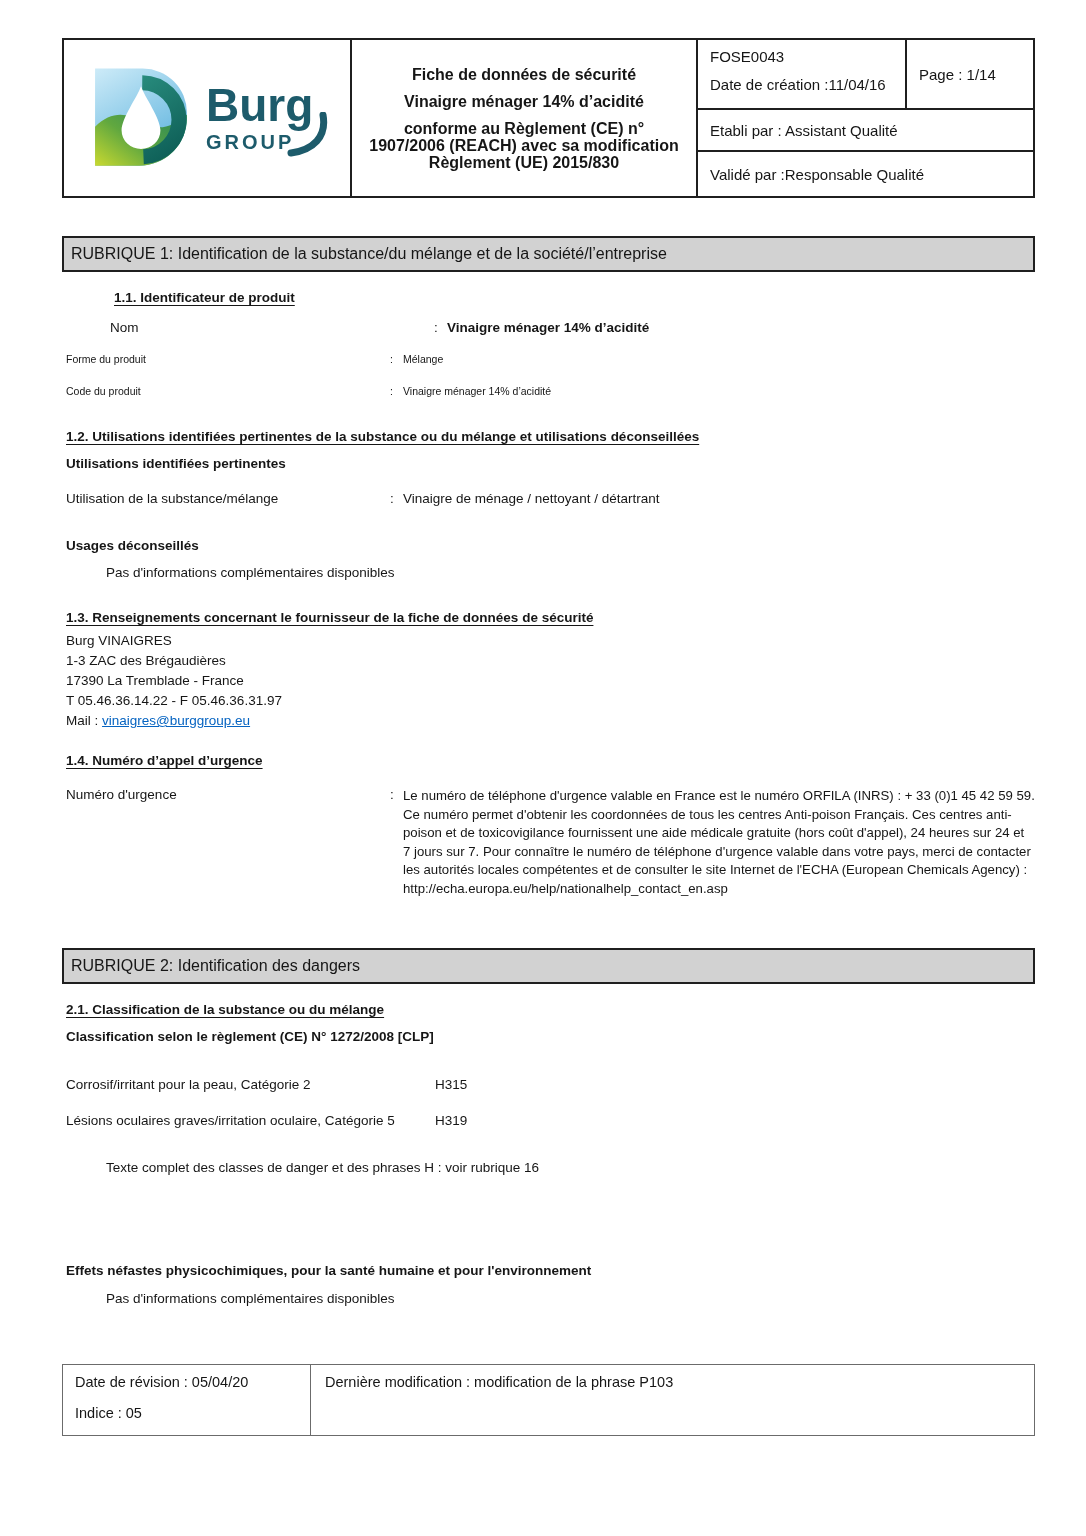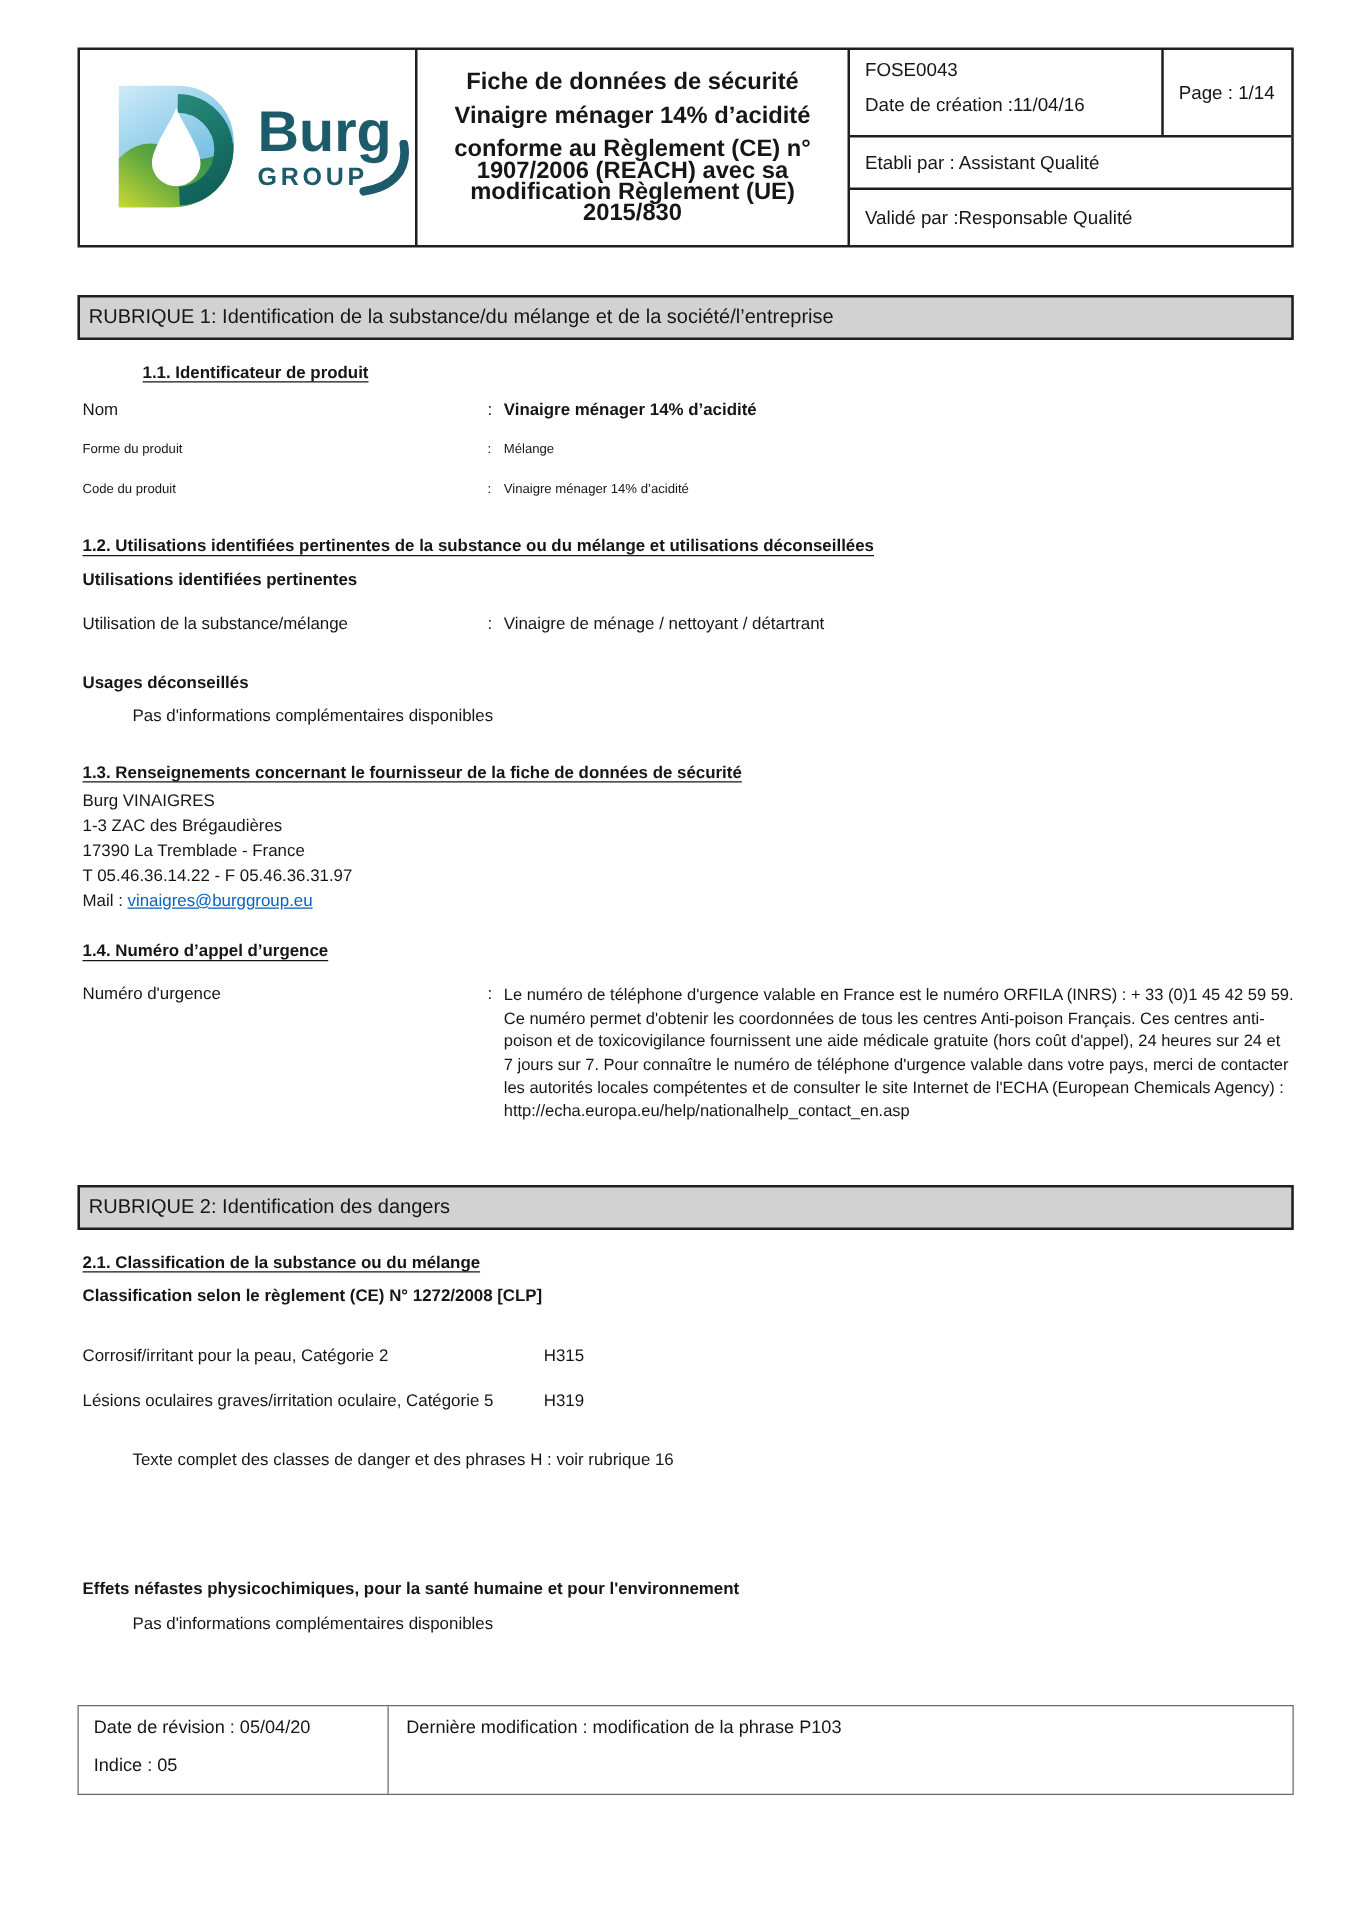--- a/index.html
+++ b/index.html
@@ -20,26 +20,26 @@
   
   .header-table{position:absolute;top:38px;left:62px;width:973px;height:160px;
     border:2px solid var(--line-dark);display:flex;}
   .logo-cell{width:268px;display:flex;align-items:center;padding-left:24px;gap:12px;}
   .brand{position:relative;}
   .brand-name{font-size:46px;font-weight:bold;color:var(--brand-teal);line-height:1;}
   .brand-sub{font-size:20px;font-weight:bold;color:var(--brand-teal);letter-spacing:3px;margin-top:3px;}
   .swoosh{position:absolute;right:-16px;bottom:-4px;}
   .title-cell{width:348px;border-left:2px solid var(--line-dark);border-right:2px solid var(--line-dark);
     display:flex;flex-direction:column;justify-content:center;align-items:center;text-align:center;
-    padding:0 12px;gap:10px;font-weight:bold;font-size:19px;line-height:17px;}
+    padding:0 12px;gap:10px;font-weight:bold;font-size:16px;line-height:17px;margin-left:18px;}
   .right-block{flex:1;display:flex;flex-direction:column;}
   .hrow1{height:70px;display:flex;border-bottom:2px solid var(--line-dark);justify-content:space-between;}
   .info-cell{flex:1;padding:8px 0 0 12px;font-size:15px;}
   .info-cell p + p{margin-top:11px;}
-  .page-cell{width:104px;border-left:2px solid var(--line-dark);display:flex;align-items:center;
+  .page-cell{width:128px;border-left:2px solid var(--line-dark);display:flex;align-items:center;
     padding-left:12px;font-size:15px;}
   .hrow2{height:42px;border-bottom:2px solid var(--line-dark);display:flex;align-items:center;
     padding-left:12px;font-size:15px;}
   .hrow3{flex:1;display:flex;align-items:center;padding-left:12px;font-size:15px;}
   
   .banner{position:absolute;left:62px;width:973px;height:36px;background:var(--banner-bg);
     border:2px solid var(--line-dark);font-size:16px;display:flex;align-items:center;padding-left:7px;}
   
   .sec{position:absolute;left:66px;font-size:13.5px;font-weight:bold;text-decoration:underline;text-underline-offset:3px;}
   .bold-line{position:absolute;left:66px;font-size:13.5px;font-weight:bold;}
@@ -111,21 +111,21 @@
       </div>
       <div class="hrow2">Etabli par : Assistant Qualité</div>
       <div class="hrow3">Validé par :Responsable Qualité</div>
     </div>
   </div>
 
   <div class="banner" style="top:236px;">RUBRIQUE 1: Identification de la substance/du mélange et de la société/l’entreprise</div>
 
   <div class="sec" style="top:290px;margin-left:48px;">1.1. Identificateur de produit</div>
 
-  <div class="frow" style="top:320px;">
+  <div class="frow" style="top:320px;margin-left:44px;">
     <span class="lbl">Nom</span>
     <span class="sep">:</span>
     <span class="val bold">Vinaigre ménager 14% d’acidité</span>
   </div>
   <div class="frow small" style="top:353px;">
     <span class="lbl">Forme du produit</span>
     <span class="sep">:</span>
     <span class="val">Mélange</span>
   </div>
   <div class="frow small" style="top:385px;">

